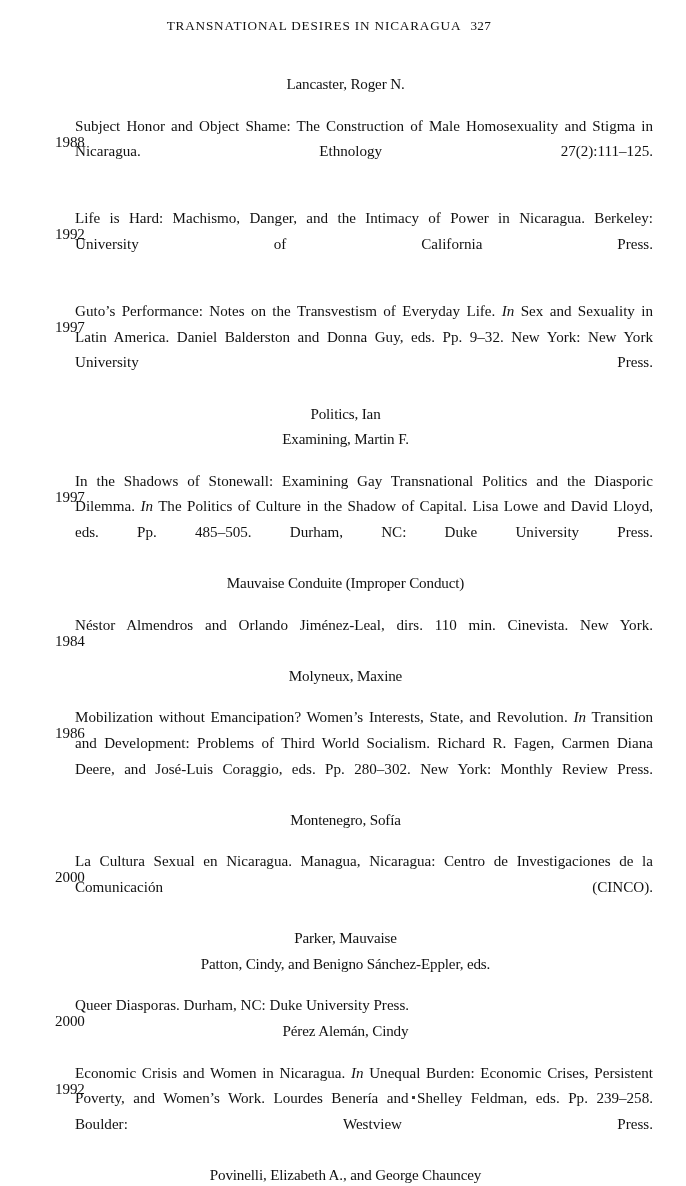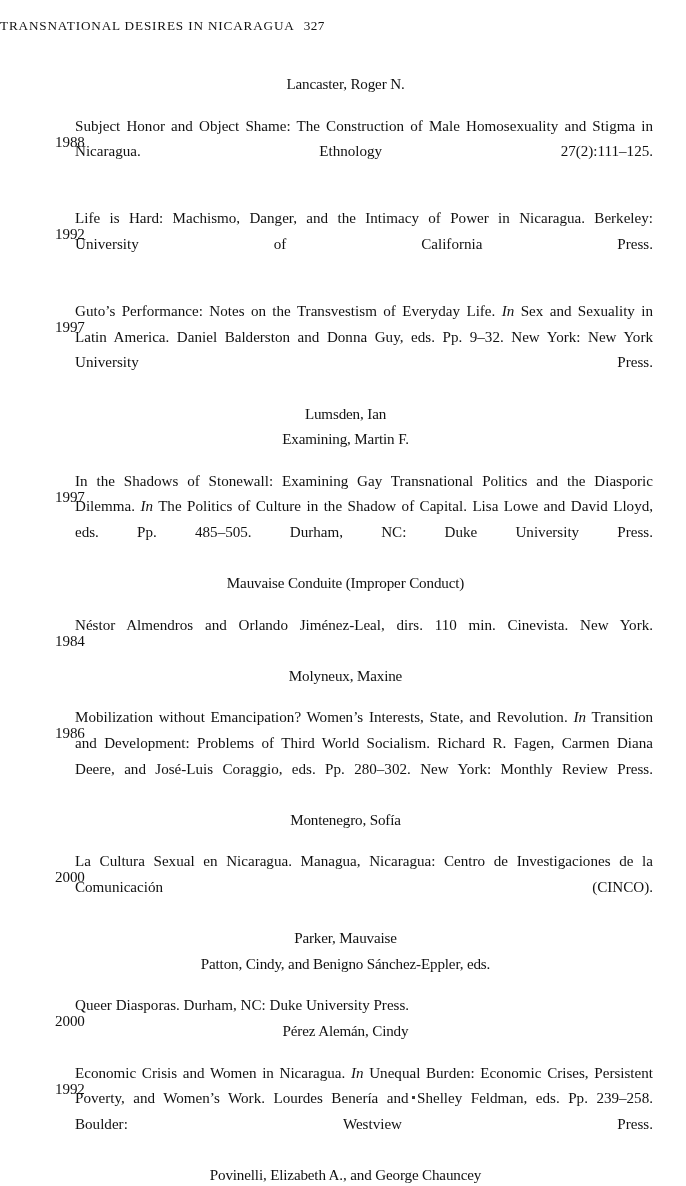--- a/index.html
+++ b/index.html
@@ -22,21 +22,21 @@
     height: 1186px;
     box-sizing: border-box;
   }
 
   
   .running-head {
     position: absolute;
     top: 18px;
     left: 0;
     right: 28px;
-    text-align: left;
+    text-align: center;
     font-size: 13.2px;
     letter-spacing: 0.85px;
     white-space: nowrap;
   }
   .running-head .rh-title {
     font-family: "Liberation Serif", "DejaVu Serif", serif;
     font-weight: 400;
   }
   .running-head .rh-page {
     margin-left: 9px;
@@ -123,21 +123,21 @@
         <div class="ref">
           <span class="year">1992</span>
           <span class="body"><span>Life is Hard: Machismo, Danger, and the Intimacy of Power in Nicaragua. Berkeley: University of California Press.</span></span>
         </div>
         <div class="ref">
           <span class="year">1997</span>
           <span class="body"><span>Guto’s Performance: Notes on the Transvestism of Everyday Life. </span><i class="in">In</i><span> Sex and Sexuality in Latin America. Daniel Balderston and Donna Guy, eds. Pp. 9–32. New York: New York University Press.</span></span>
         </div>
       </div>
       <div class="entry">
-        <div class="entry-author">Lumsden, Ian</div>
+        <div class="entry-author">Politics, Ian</div>
       </div>
       <div class="entry">
         <div class="entry-author">Examining, Martin F.</div>
         <div class="ref">
           <span class="year">1997</span>
           <span class="body"><span>In the Shadows of Stonewall: Examining Gay Transnational Politics and the Diasporic Dilemma. </span><i class="in">In</i><span> The Politics of Culture in the Shadow of Capital. Lisa Lowe and David Lloyd, eds. Pp. 485–505. Durham, NC: Duke University Press.</span></span>
         </div>
       </div>
       <div class="entry">
         <div class="entry-author">Mauvaise Conduite (Improper Conduct)</div>

